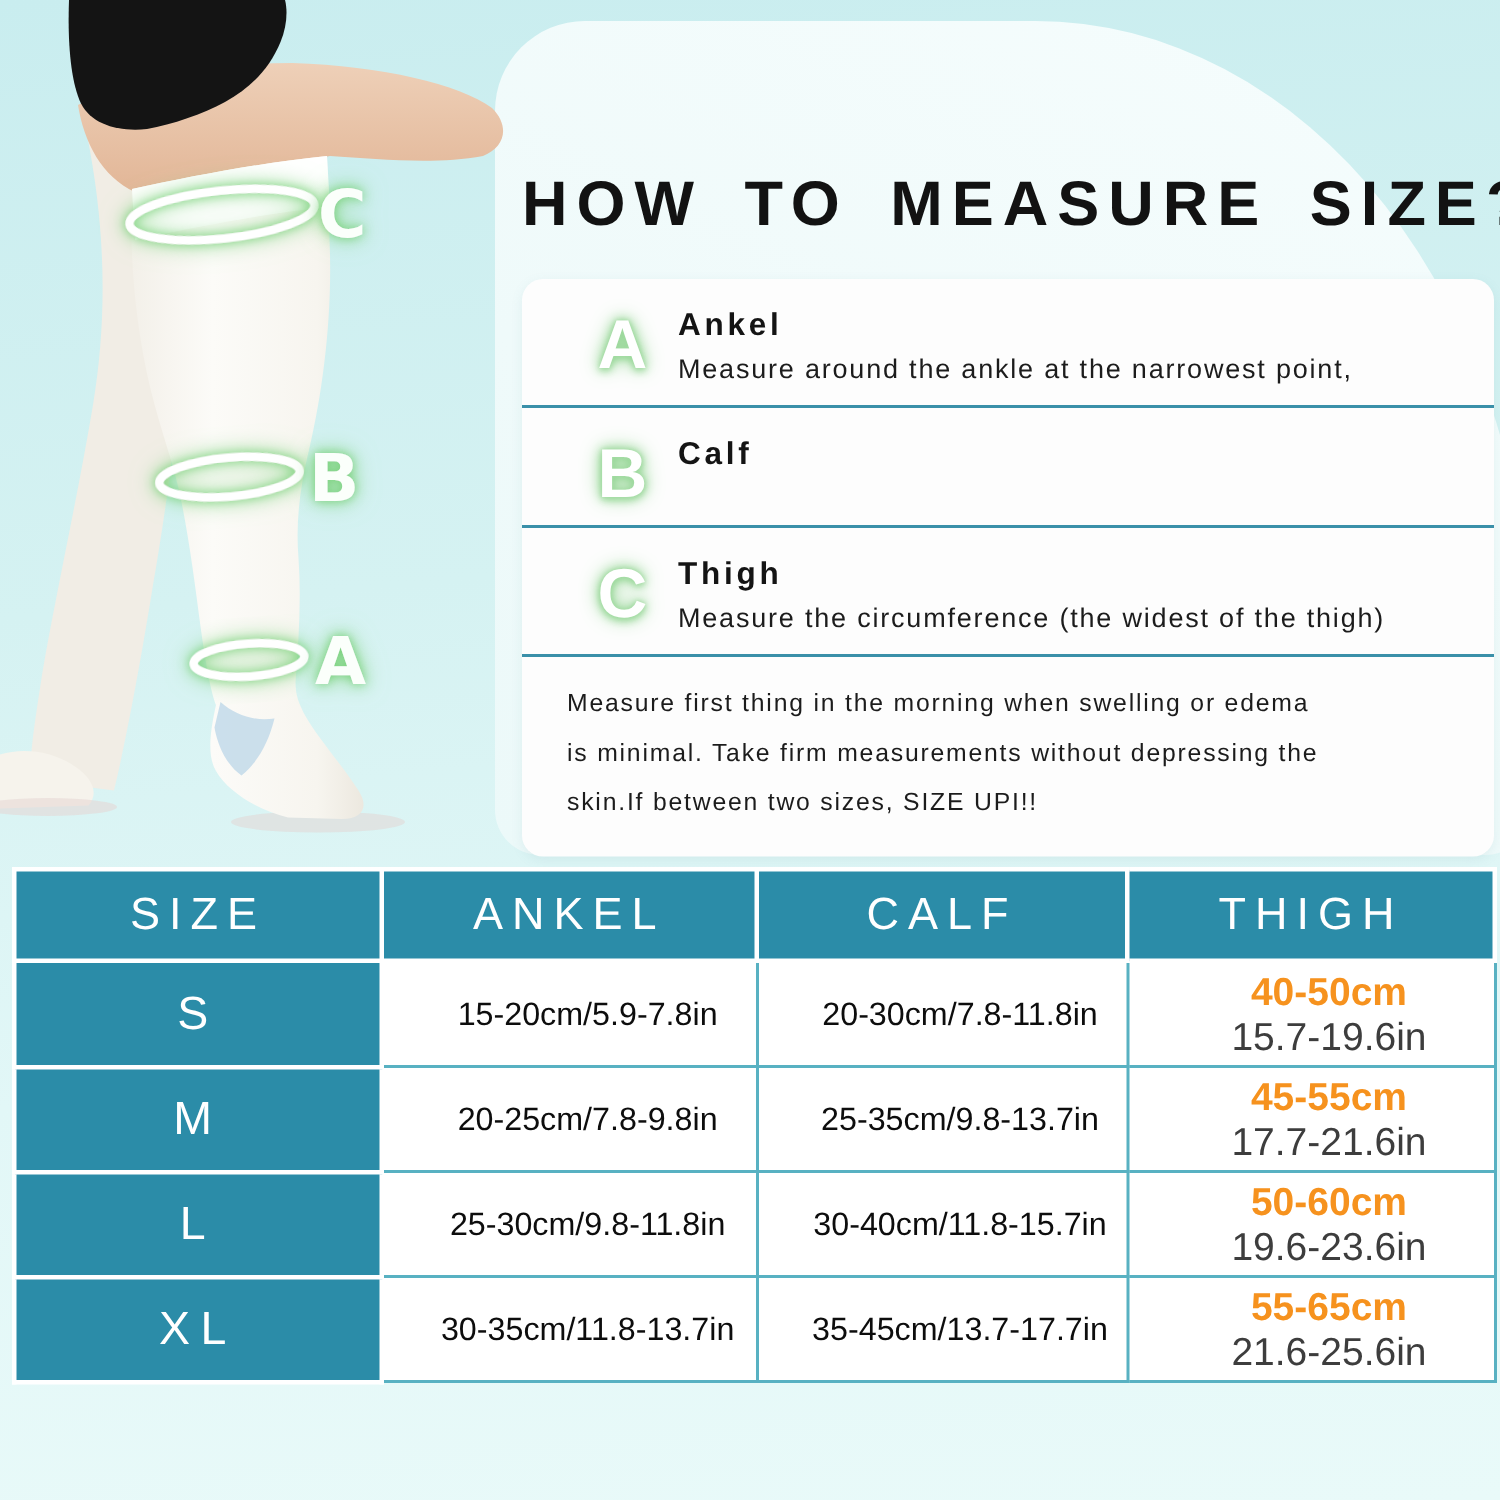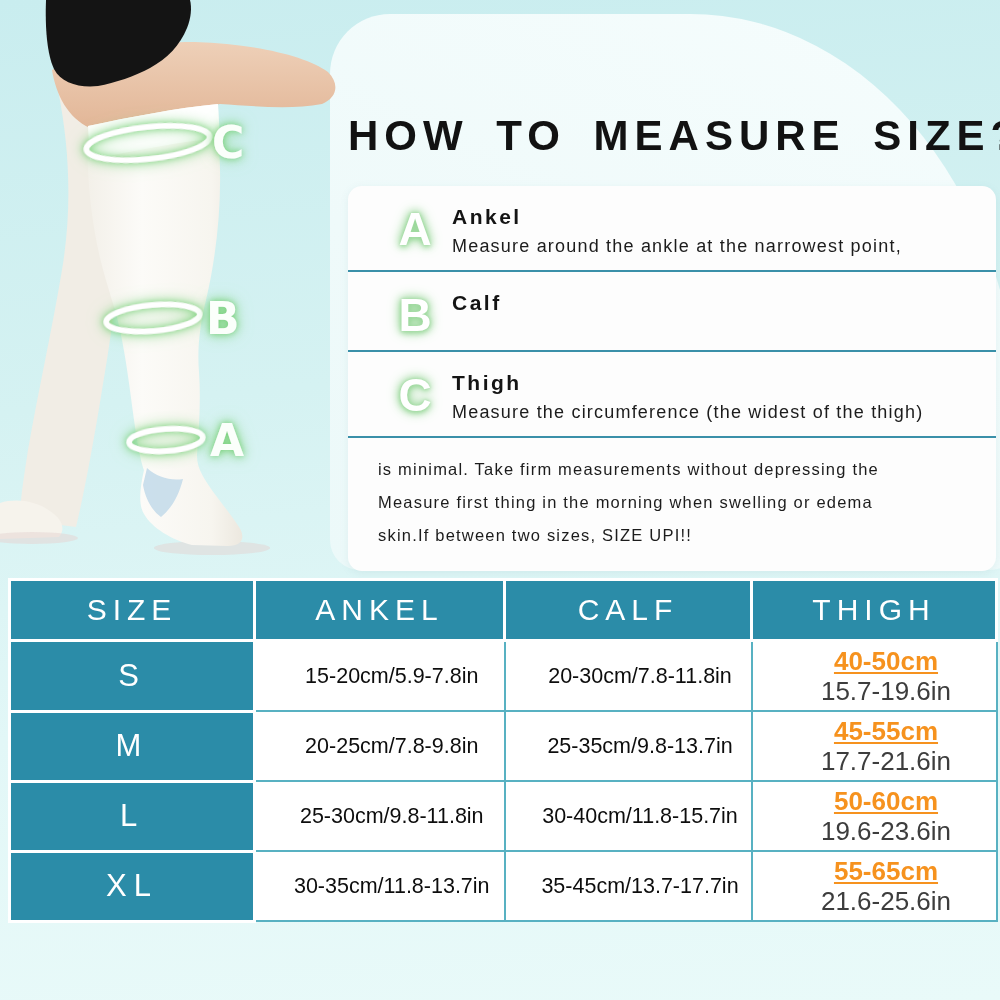--- a/index.html
+++ b/index.html
@@ -27,21 +27,21 @@
   .note{padding:15px 26px 19px 30px;font-size:16.5px;color:#1c1c1c;letter-spacing:1.2px;line-height:33px;}
   .note span{display:block;}
   
   table.size-table{position:absolute;left:8px;top:578px;width:987px;border-collapse:collapse;table-layout:fixed;}
   .size-table th{background:#2b8ca8;color:#ffffff;font-size:30px;font-weight:400;letter-spacing:6px;
         border:3px solid #ffffff;height:56px;text-align:center;}
   .size-table td.size-cell{background:#2b8ca8;color:#ffffff;font-size:31px;font-weight:400;letter-spacing:7px;
         border:3px solid #ffffff;text-align:center;}
   .size-table td.data-cell{background:#ffffff;color:#0d0d0d;font-size:21.5px;border:2px solid #58b1c2;
         text-align:center;height:66px;padding-left:25px;}
-  .thigh-cm{display:block;color:#f6921e;font-weight:bold;font-size:26px;line-height:30px;text-decoration:underline;}
+  .thigh-cm{display:block;color:#f6921e;font-weight:bold;font-size:26px;line-height:30px;}
   .thigh-in{display:block;color:#3d3d3d;font-size:26px;line-height:30px;}
   
   .figure{position:absolute;left:0;top:0;width:360px;height:575px;}
 </style>
 </head>
 <body>
 
 <div id="stage">
 
   <div class="bg-blob"></div>
@@ -113,22 +113,22 @@
     <div class="measure-row">
       <div class="marker-letter">C</div>
       <div class="measure-text">
         <div class="measure-name">Thigh</div>
         <div class="measure-desc">Measure the circumference (the widest of the thigh)</div>
       </div>
     </div>
     <div class="divider"></div>
 
     <div class="note">
+      <span>Measure first thing in the morning when swelling or edema</span>
       <span>is minimal. Take firm measurements without depressing the</span>
-      <span>Measure first thing in the morning when swelling or edema</span>
       <span>skin.If between two sizes, SIZE UPI!!</span>
     </div>
   </div>
 
   <table class="size-table">
     <colgroup>
         <col style="width:245px">
         <col style="width:250px">
         <col style="width:247px">
         <col style="width:245px">

